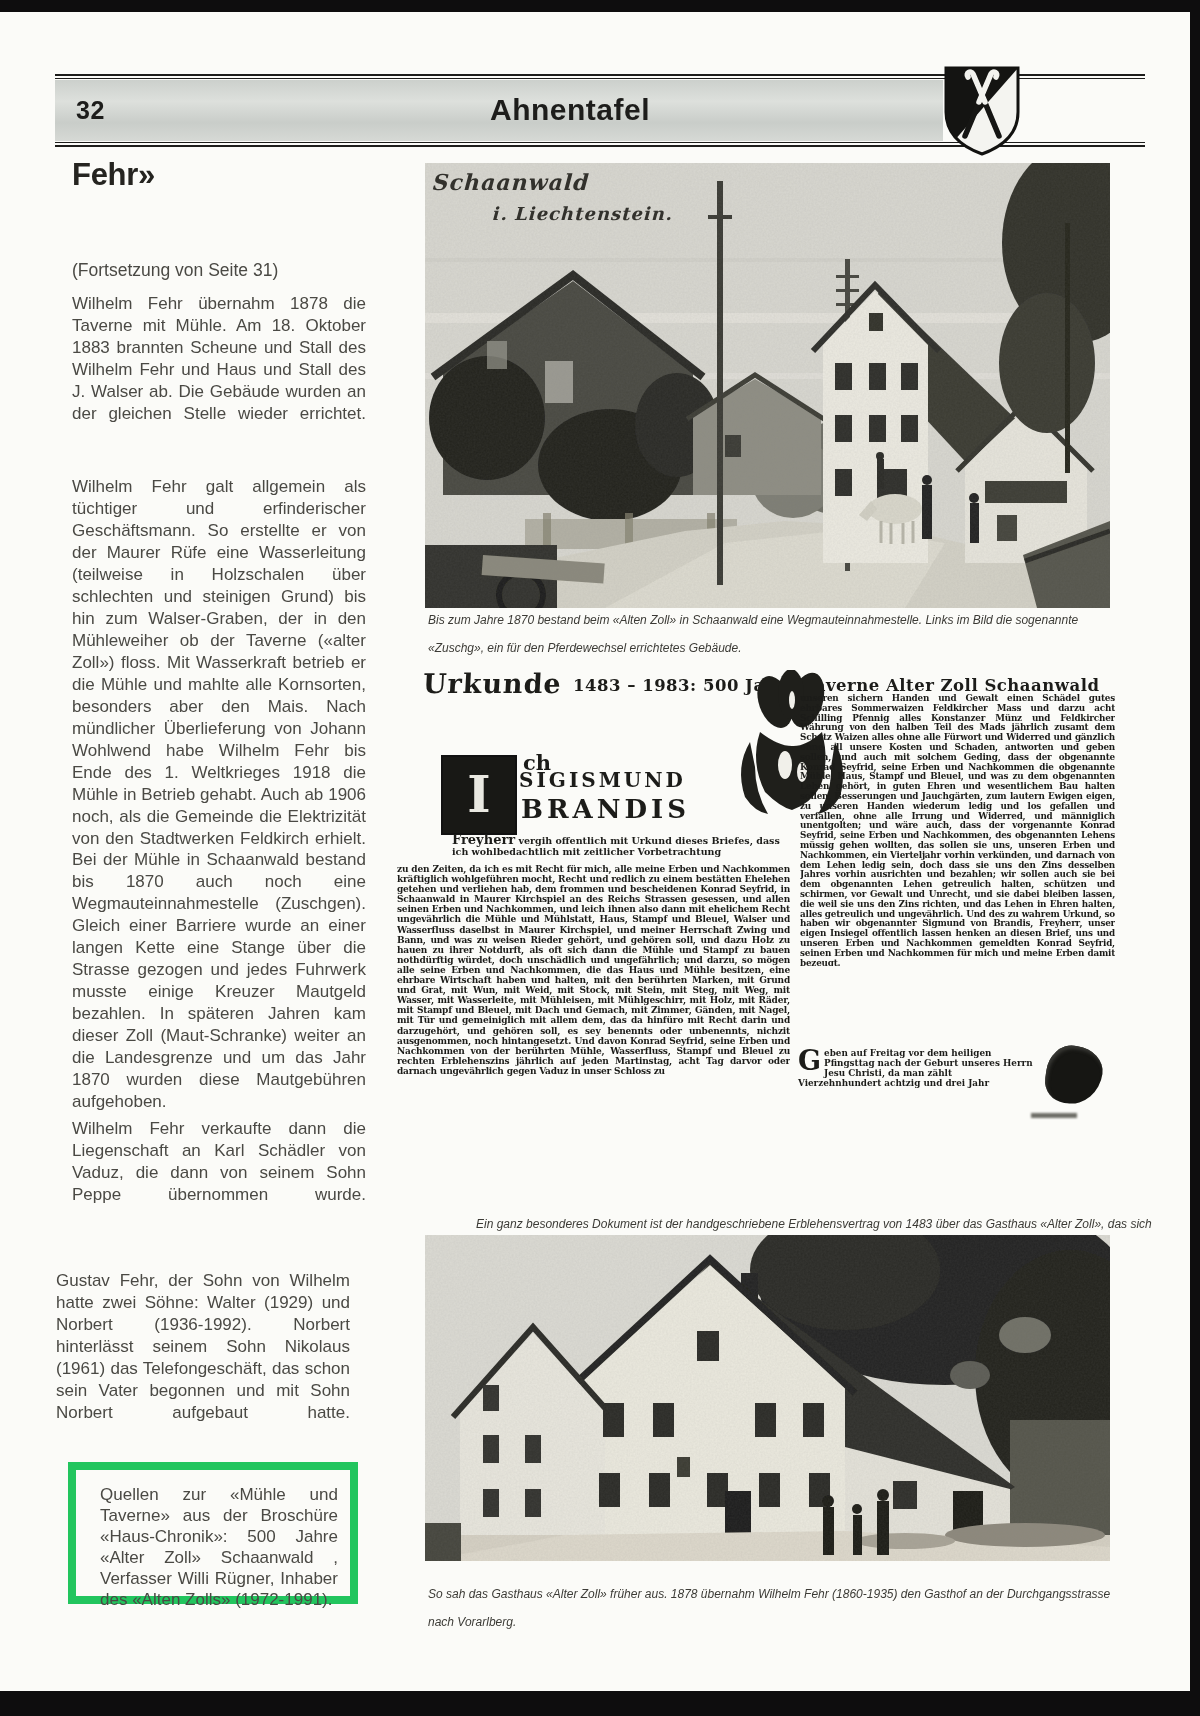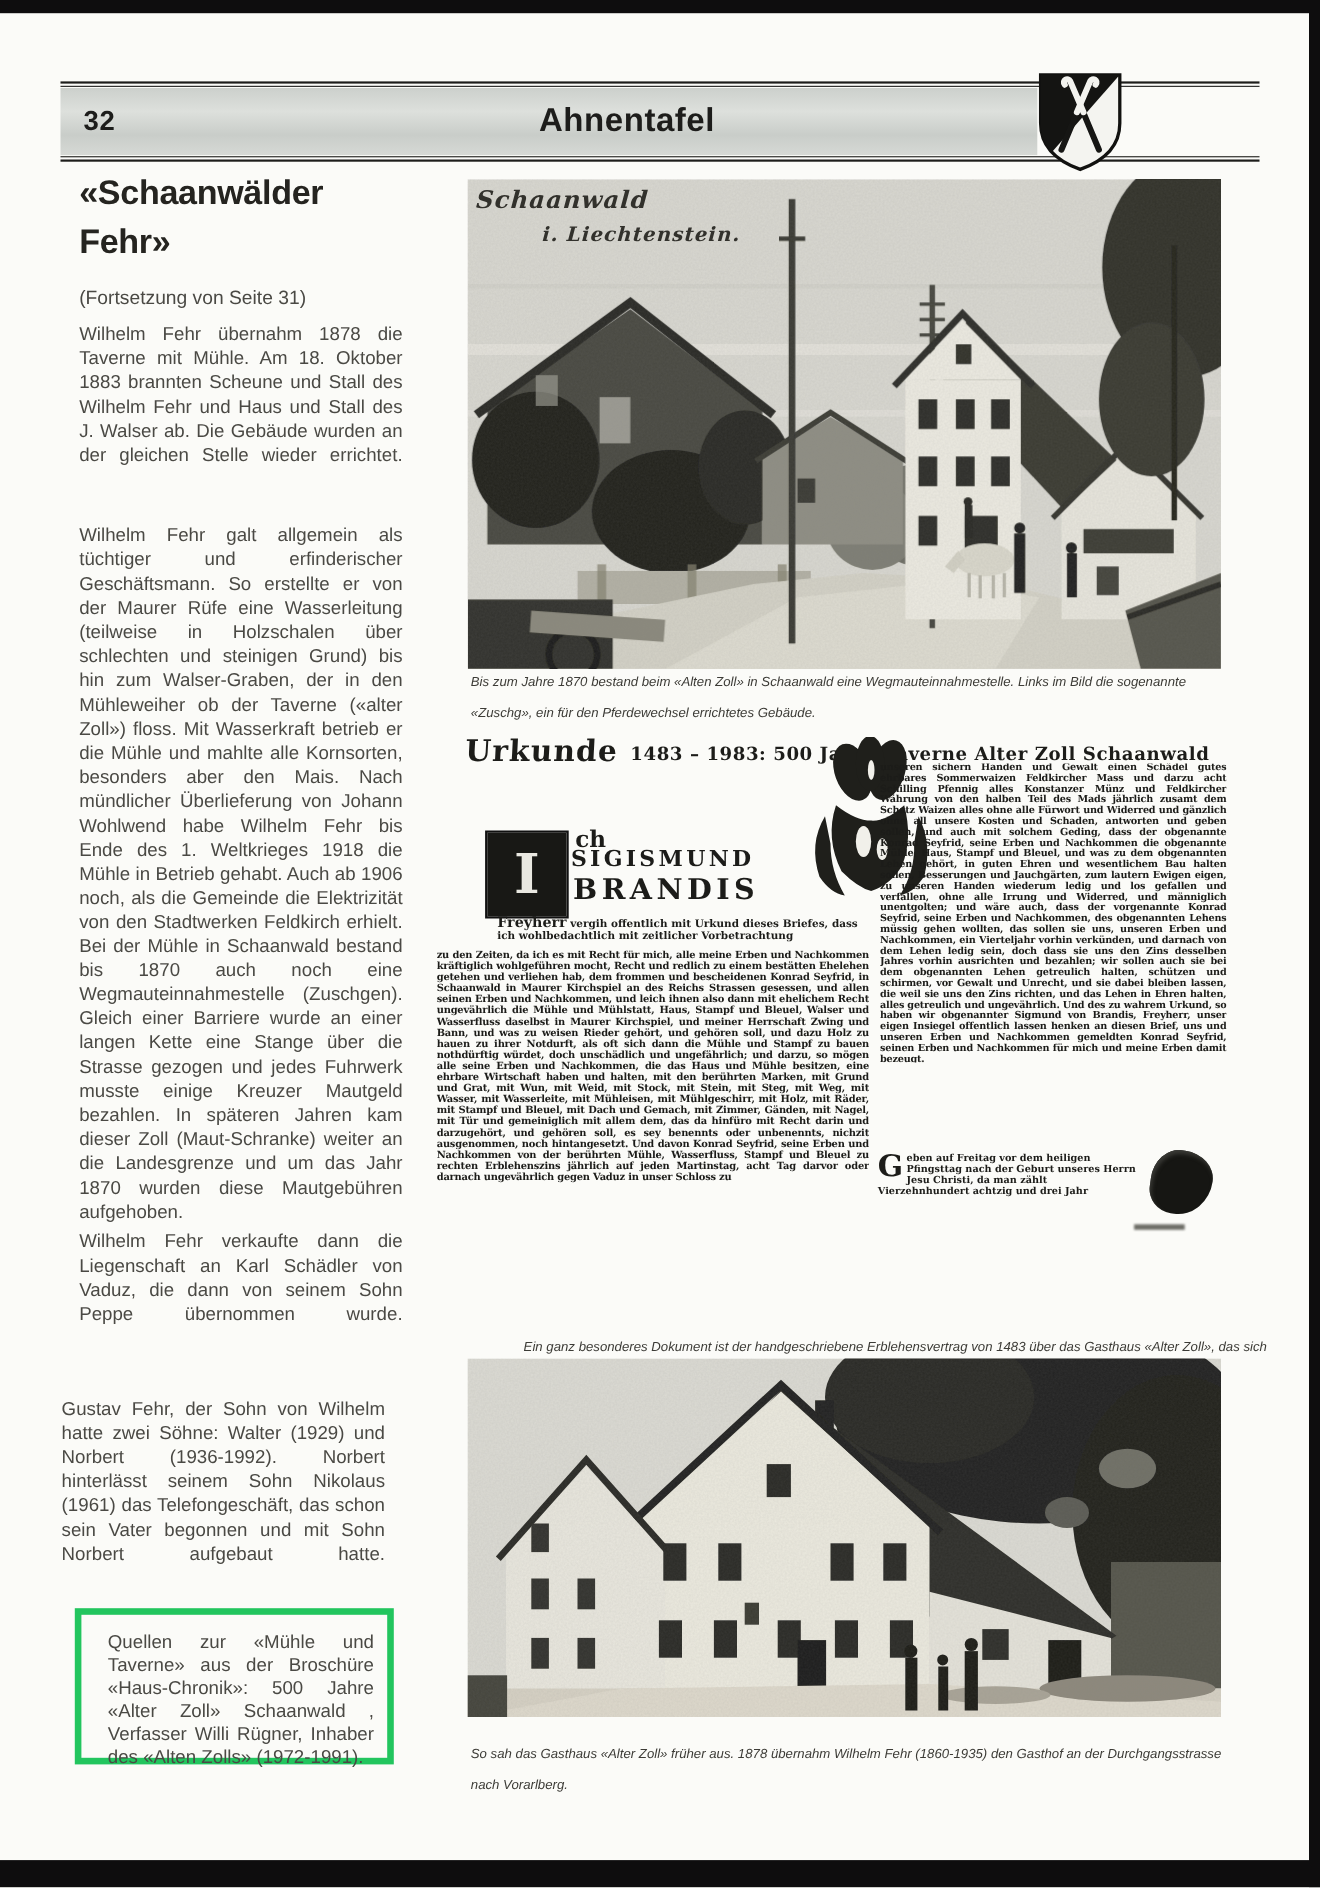--- a/index.html
+++ b/index.html
@@ -11,21 +11,21 @@
   
   .hline{background:#1d1d1b;}
   .band-gray{background:linear-gradient(180deg,#ccd0cc 0%,#dde0dc 35%,#c9cdc9 70%,#d6d9d5 100%);}
   .pagenum{font-size:25px;font-weight:bold;color:#1d1d1b;letter-spacing:.5px;}
   .sectitle{font-size:30px;font-weight:bold;color:#1d1d1b;text-align:center;letter-spacing:.5px;}
   
   .title{font-size:31px;line-height:45px;font-weight:bold;color:#252420;letter-spacing:-.3px;}
   .subtitle{font-size:17.5px;color:#4a4944;}
   .para{width:294px;font-size:17px;line-height:22px;text-align:justify;color:#4a4944;}
   .para::after{content:"";display:inline-block;width:100%;}
-  .srcbox{width:290px;height:142px;border:6px solid #22c55e;box-sizing:border-box;}
+  .srcbox{width:290px;height:142px;border:8px solid #22c55e;box-sizing:border-box;}
   .srcbox .inner{position:absolute;left:24px;right:12px;top:14px;font-size:17px;line-height:21px;
                  text-align:justify;color:#4a4944;}
   
   .cap{width:688px;font-style:italic;font-size:12px;line-height:27.5px;color:#3c3b36;}
   
   .hw{font-family:"DejaVu Serif",serif;font-style:italic;color:#32312c;transform:skewX(-4deg);
       letter-spacing:1px;font-weight:bold;}
   
   .frak{font-family:"DejaVu Serif",serif;font-weight:bold;color:#1c1c19;}
   .frak-dense{filter:blur(.25px);text-align:justify;overflow:hidden;letter-spacing:-.2px;}
@@ -72,21 +72,20 @@
           <g>
             <path d="M27,13 C24,9 30,6 32,10 L44,38"></path>
             <path d="M55,13 C58,9 52,6 50,10 L38,38"></path>
           </g>
         </g>
       </g>
     </svg>
   </div>
 
   <div class="abs title" style="left:72px;top:152px;width:320px;">
-    <div>«Schaanwälder</div>
     <div>Fehr»</div>
   </div>
   <div class="abs subtitle" style="left:72px;top:260px;">(Fortsetzung von Seite 31)</div>
 
   <div class="abs para" style="left:72px;top:293px;">Wilhelm Fehr übernahm 1878 die Taverne mit Mühle. Am 18. Oktober 1883 brannten Scheune und Stall des Wilhelm Fehr und Haus und Stall des J. Walser ab. Die Gebäude wurden an der gleichen Stelle wieder errichtet.</div>
   <div class="abs para" style="left:72px;top:476px;">Wilhelm Fehr galt allgemein als tüchtiger und erfinderischer Geschäftsmann. So erstellte er von der Maurer Rüfe eine Wasserleitung (teilweise in Holzschalen über schlechten und steinigen Grund) bis hin zum Walser-Graben, der in den Mühleweiher ob der Taverne («alter Zoll») floss. Mit Wasserkraft betrieb er die Mühle und mahlte alle Kornsorten, besonders aber den Mais. Nach mündlicher Überlieferung von Johann Wohlwend habe Wilhelm Fehr bis Ende des 1. Weltkrieges 1918 die Mühle in Betrieb gehabt. Auch ab 1906 noch, als die Gemeinde die Elektrizität von den Stadtwerken Feldkirch erhielt.</div>
   <div class="abs para" style="left:72px;top:849px;">Bei der Mühle in Schaanwald bestand bis 1870 auch noch eine Wegmauteinnahmestelle (Zuschgen). Gleich einer Barriere wurde an einer langen Kette eine Stange über die Strasse gezogen und jedes Fuhrwerk musste einige Kreuzer Mautgeld bezahlen. In späteren Jahren kam dieser Zoll (Maut-Schranke) weiter an die Landesgrenze und um das Jahr 1870 wurden diese Mautgebühren aufgehoben.</div>
   <div class="abs para" style="left:72px;top:1118px;">Wilhelm Fehr verkaufte dann die Liegenschaft an Karl Schädler von Vaduz, die dann von seinem Sohn Peppe übernommen wurde.</div>
   <div class="abs para" style="left:56px;top:1242px;margin-top:28px;">Gustav Fehr, der Sohn von Wilhelm hatte zwei Söhne: Walter (1929) und Norbert (1936-1992). Norbert hinterlässt seinem Sohn Nikolaus (1961) das Telefongeschäft, das schon sein Vater begonnen und mit Sohn Norbert aufgebaut hatte.</div>
 

